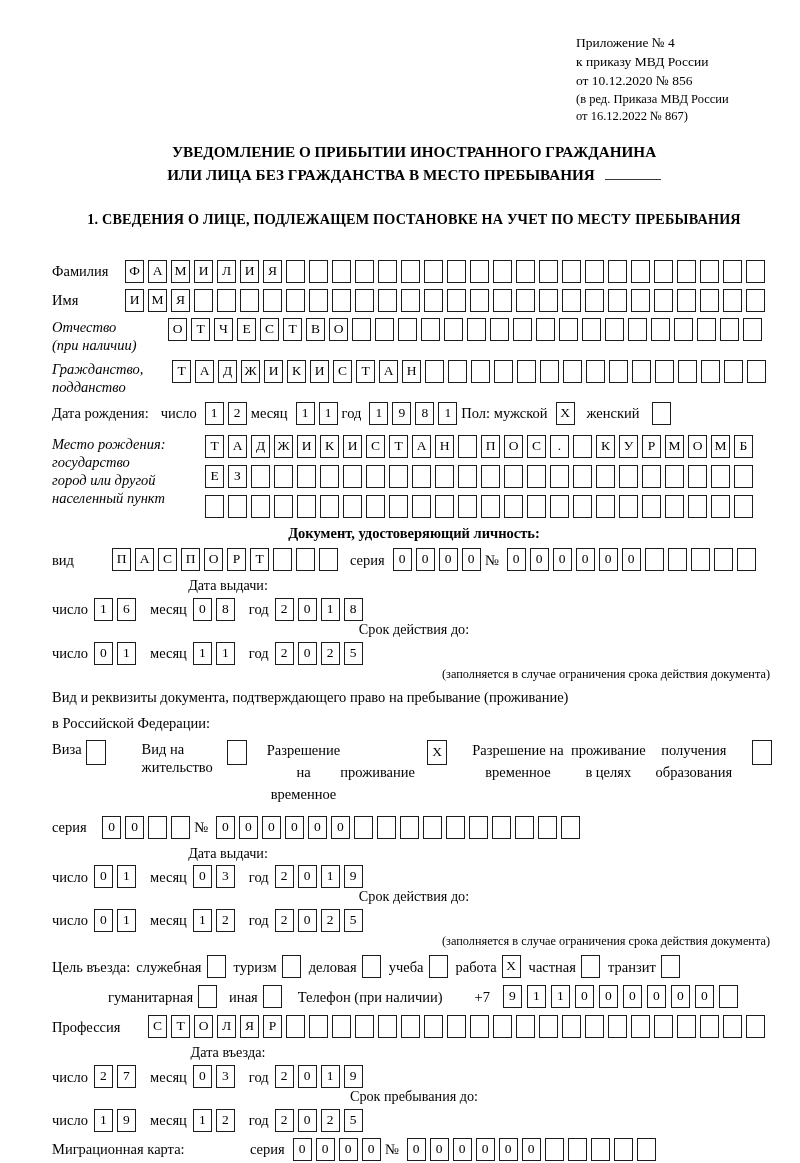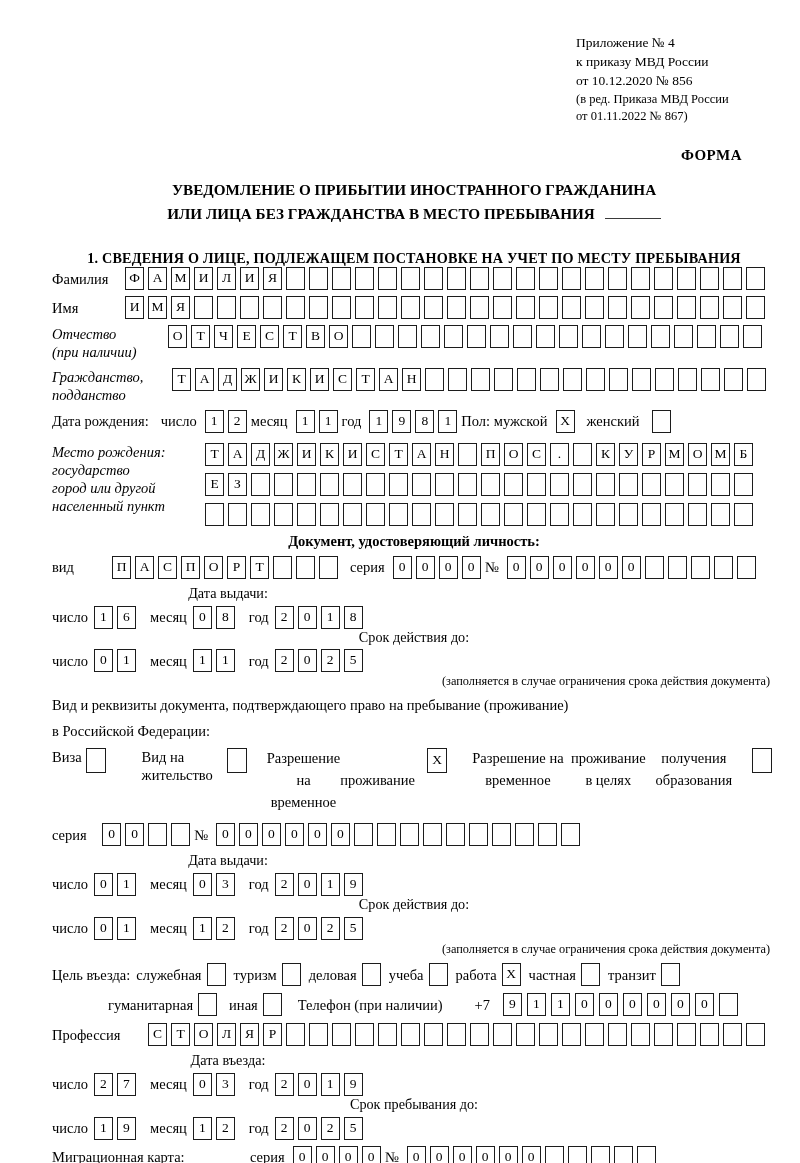--- a/index.html
+++ b/index.html
@@ -7,21 +7,21 @@
     width:800px;height:1163px;background:#fff;color:#000;
     font-family:"Liberation Serif", serif;
     padding:34px 24px 16px 52px;box-sizing:border-box;position:relative;
     font-size:14.5px;line-height:1.25;
   }
   .annex{margin-left:auto;width:200px;font-size:13.5px;line-height:1.4;}
   .annex .small{font-size:12.5px;}
   .forma{text-align:right;font-weight:bold;font-size:15px;margin:20px 34px 0 0;letter-spacing:.5px;}
   .title{text-align:center;font-weight:bold;font-size:15.2px;margin-top:14px;line-height:1.55;}
   .uline{display:inline-block;width:56px;border-bottom:1.6px solid #3a3a3a;height:14px;margin-left:10px;}
-  .section{font-weight:bold;font-size:14.2px;margin:24px 0 0 0;text-align:center;letter-spacing:.2px;}
+  .section{font-weight:bold;font-size:14.2px;margin:24px 0 31px 0;text-align:center;letter-spacing:.2px;}
   .frow{display:flex;align-items:center;margin-bottom:6px;}
   .topline{align-items:flex-start;}
   .lbl{flex:none;}
   .cells{display:flex;flex:none;}
   .cell{
     width:19px;height:23px;box-sizing:border-box;border:1.6px solid #1c1c1c;
     margin-right:4px;display:inline-flex;align-items:center;justify-content:center;
     font-size:13.5px;flex:none;background:#fff;
   }
   .cb{width:20px;height:25px;}
@@ -49,24 +49,23 @@
 </head>
 <body>
 
 <div class="page">
 
   <div class="annex">
     <div>Приложение № 4</div>
     <div>к приказу МВД России</div>
     <div>от 10.12.2020 № 856</div>
     <div class="small">(в ред. Приказа МВД России</div>
-    <div class="small">от 01.11.2022 № 867)</div>
-  </div>
-
-  <div class="forma">ФОРМА</div>
+    <div class="small">от 16.12.2022 № 867)</div>
+  </div>
+
 
   <div class="title">
     <div>УВЕДОМЛЕНИЕ О ПРИБЫТИИ ИНОСТРАННОГО ГРАЖДАНИНА</div>
     <div>
       <span>ИЛИ ЛИЦА БЕЗ ГРАЖДАНСТВА В МЕСТО ПРЕБЫВАНИЯ</span><span class="uline"></span>
     </div>
   </div>
 
   <div class="section">1. СВЕДЕНИЯ О ЛИЦЕ, ПОДЛЕЖАЩЕМ ПОСТАНОВКЕ НА УЧЕТ ПО МЕСТУ ПРЕБЫВАНИЯ</div>
 

